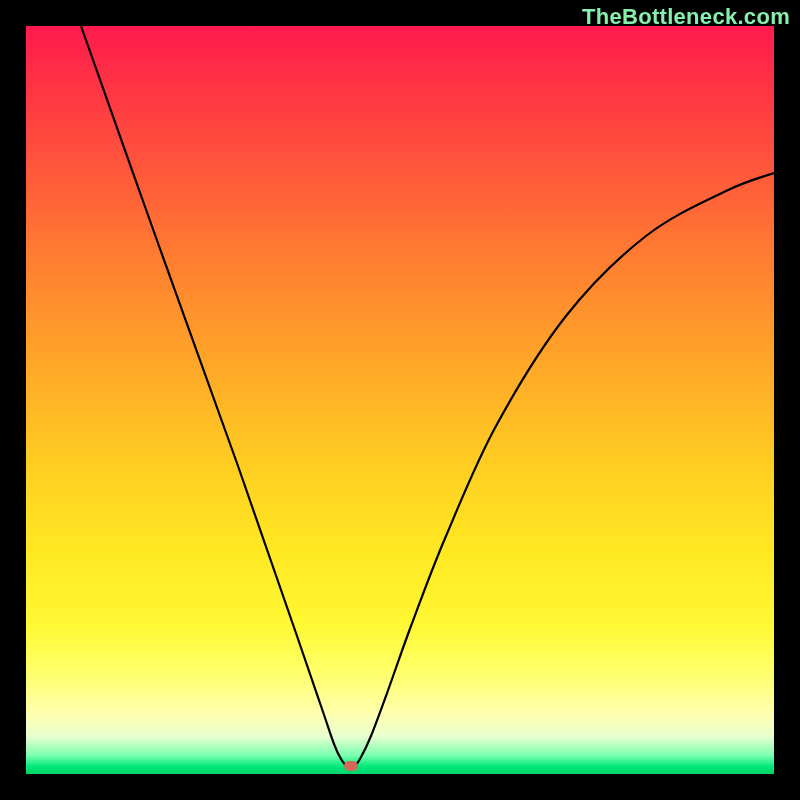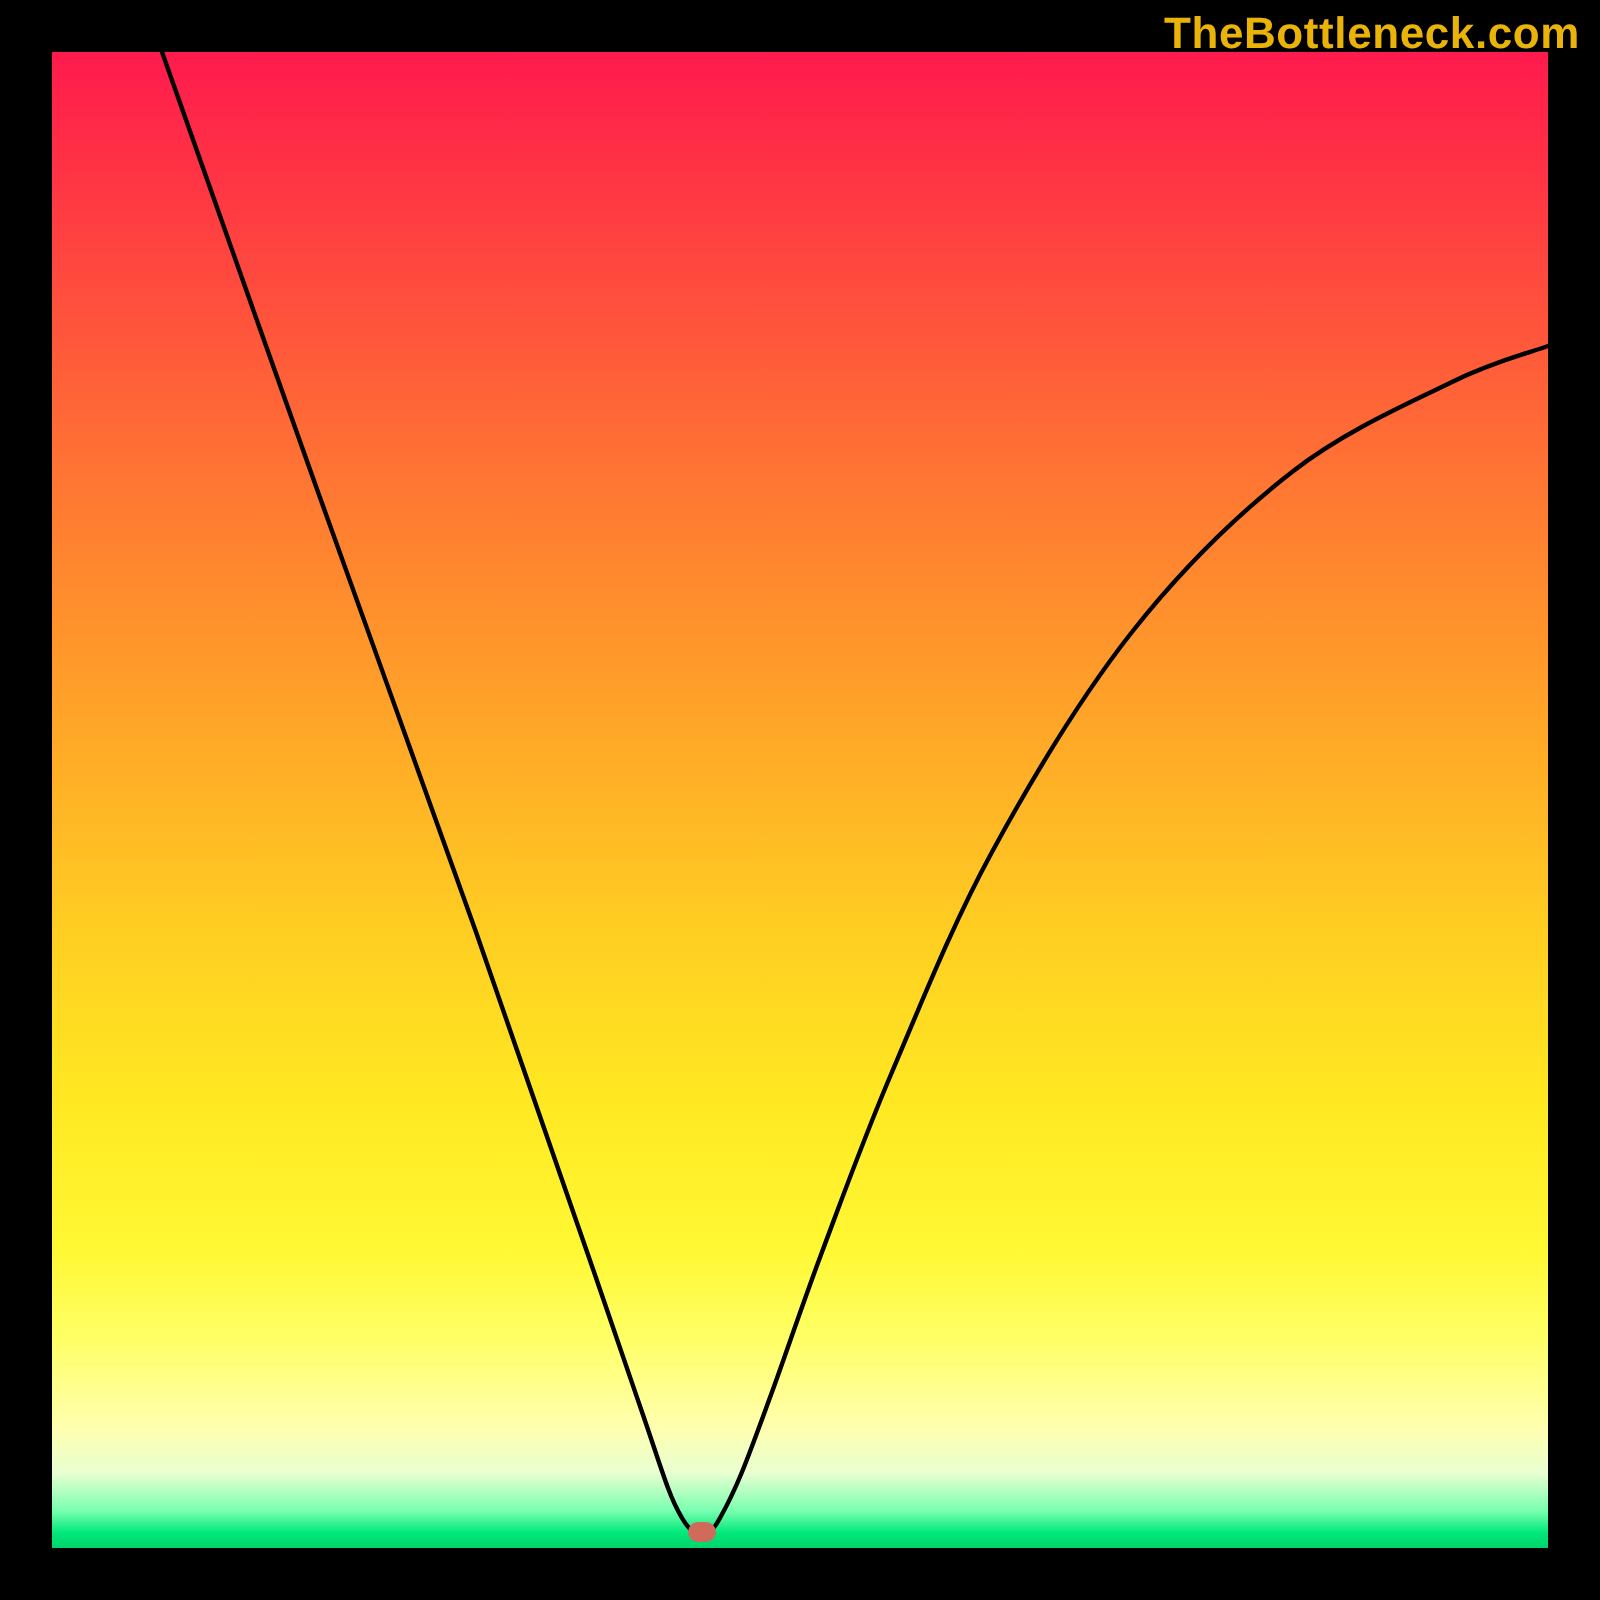--- a/index.html
+++ b/index.html
@@ -52,21 +52,21 @@
     width: 14px;
     height: 10px;
     border-radius: 5px;
     background: #d06a5a;
     transform: translate(-50%, -50%);
   }
   .watermark {
     position: absolute;
     top: 4px;
     right: 10px;
-    color: #eab308;
+    color: #86efac;
     font-size: 22px;
     font-weight: 600;
     letter-spacing: 0.3px;
     user-select: none;
   }
 </style>
 </head>
 <body>
 
 <div class="watermark">TheBottleneck.com</div>

